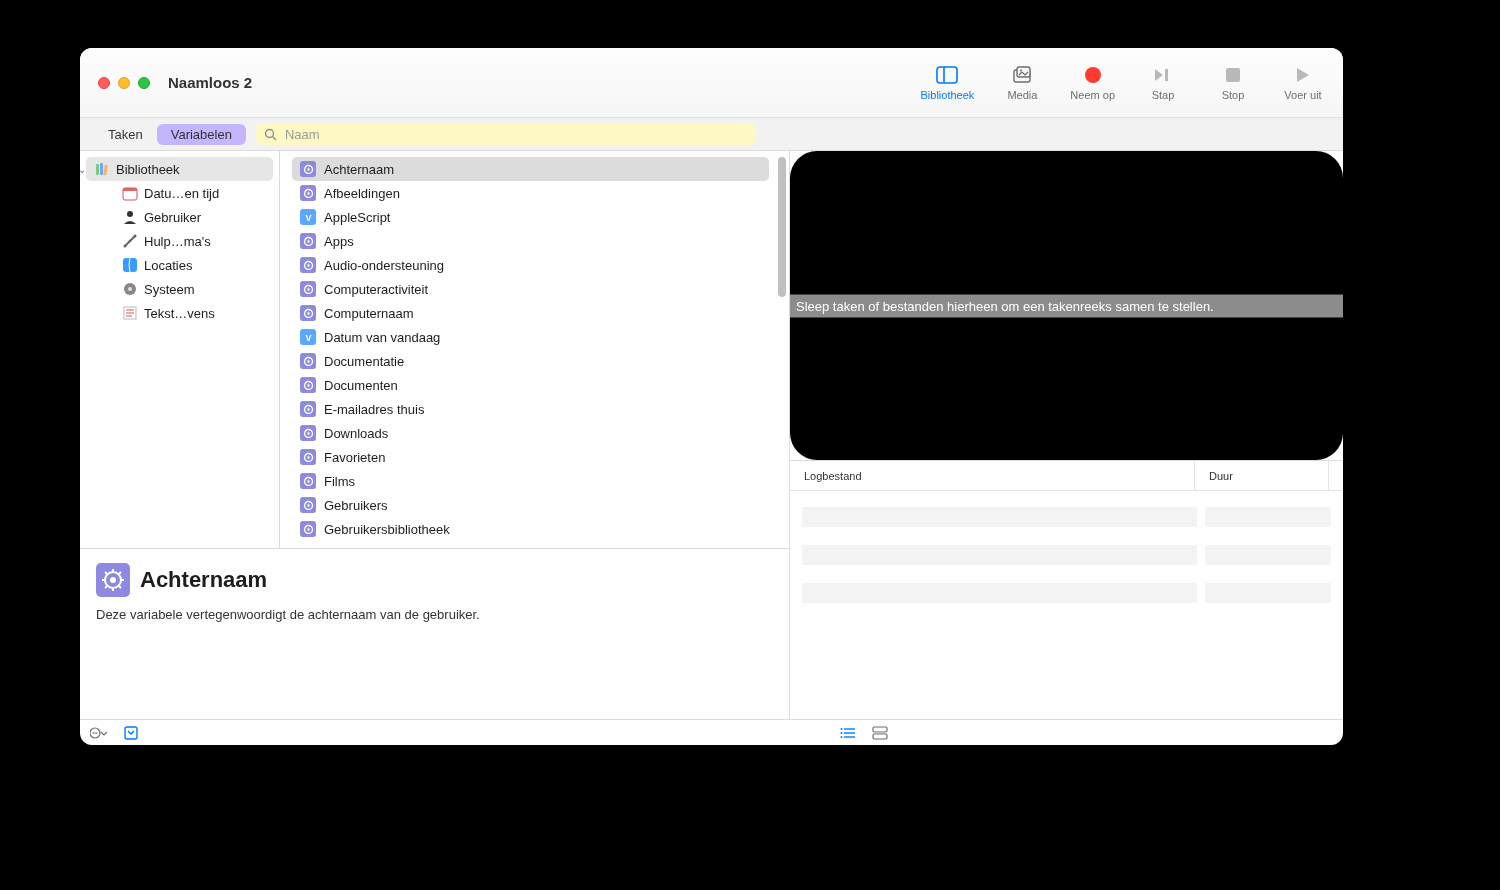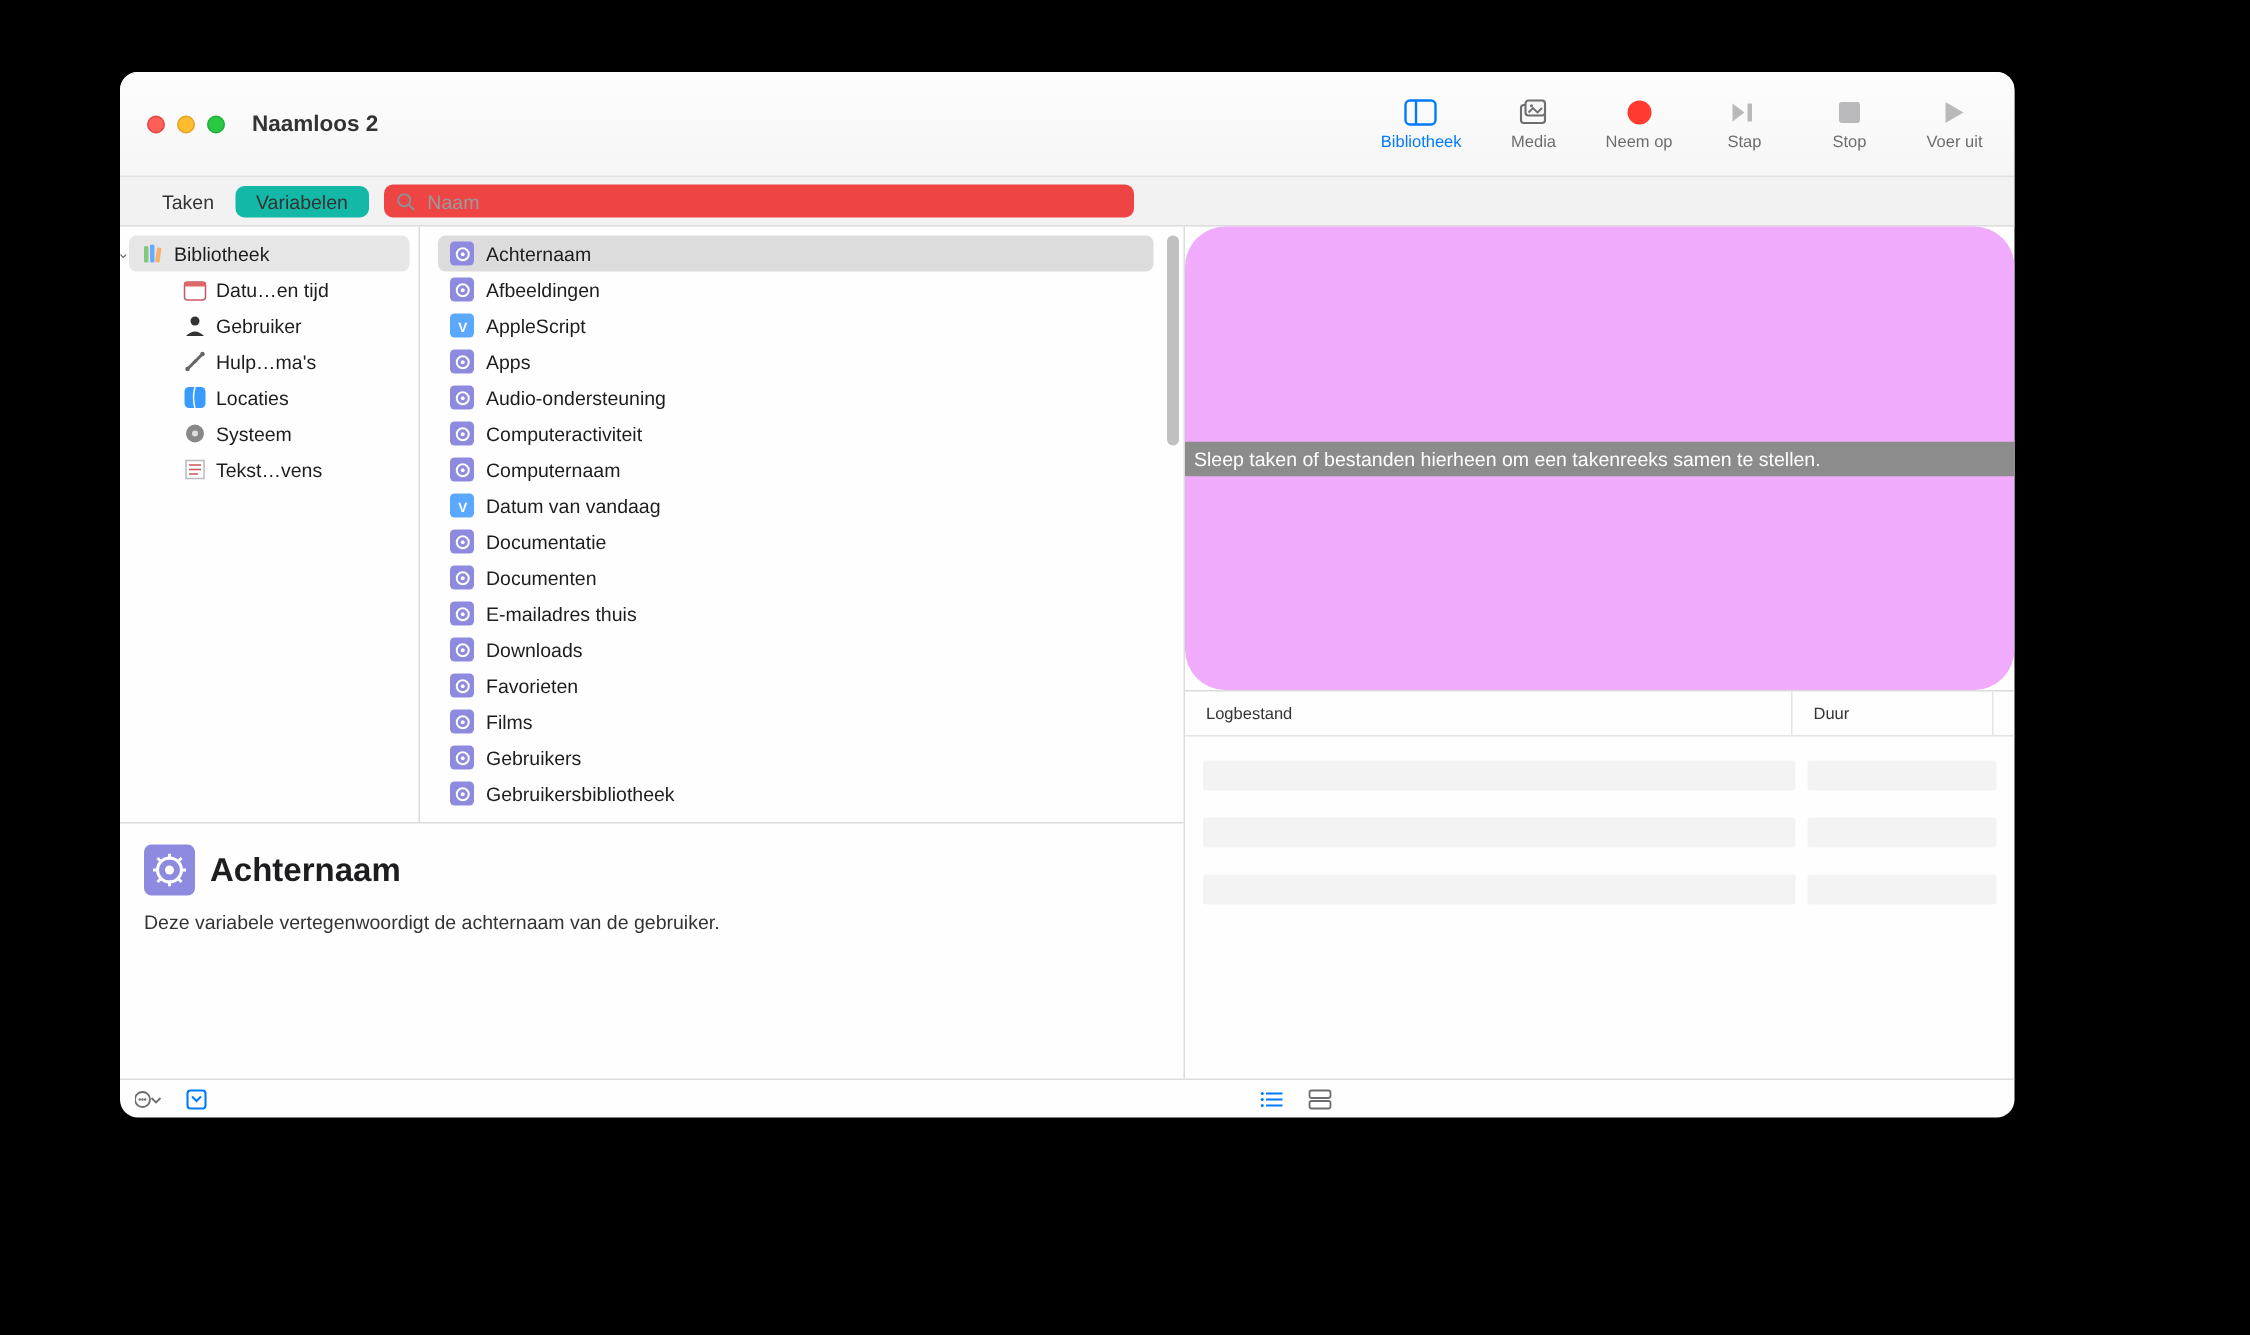--- a/index.html
+++ b/index.html
@@ -50,22 +50,22 @@
   
   .secbar {
     height: 33px;
     background: #f2f2f2;
     border-bottom: 1px solid #dcdcdc;
     display: flex; align-items: center;
     padding: 0 14px; gap: 10px;
   }
   .segtabs { display: flex; }
   .segtab { padding: 3px 14px; font-size: 13px; color: #333; border-radius: 6px; }
-  .segtab.sel { background: #14b8a6; }
-  .search { flex: 0 0 500px; display: flex; align-items: center; background: #ef4444; border-radius: 6px; height: 22px; padding: 0 8px; color: #8e8e93; gap: 6px; max-width: 510px; }
+  .segtab.sel { background: #c4b5fd; }
+  .search { flex: 0 0 500px; display: flex; align-items: center; background: #fef9c3; border-radius: 6px; height: 22px; padding: 0 8px; color: #8e8e93; gap: 6px; max-width: 510px; }
   .search input { border: none; background: transparent; outline: none; font-size: 13px; color: #333; flex: 1; }
   .search input::placeholder { color: #9a9a9d; }
 
   
   .main { flex: 1; display: flex; min-height: 0; }
   .leftpanel { width: 710px; display: flex; flex-direction: column; border-right: 1px solid #dcdcdc; }
   .rightpanel { flex: 1; display: flex; flex-direction: column; }
 
   
   .browse { flex: 1; display: flex; min-height: 0; border-bottom: 1px solid #dcdcdc; }
@@ -90,21 +90,21 @@
   .scrollthumb { position: absolute; right: 3px; top: 6px; width: 8px; height: 140px; background: #c0c0c0; border-radius: 4px; }
 
   
   .desc { height: 170px; padding: 14px 16px; display: flex; flex-direction: column; gap: 10px; }
   .desc-h { display: flex; align-items: center; gap: 10px; }
   .desc-h .bigicon { width: 34px; height: 34px; border-radius: 5px; background: #8d8ae0; display:flex; align-items:center; justify-content:center; }
   .desc-h .title { font-size: 22px; font-weight: 700; }
   .desc-body { font-size: 13px; color: #333; }
 
   
-  .canvas { flex: 1.2; background: #f0abfc; position: relative; border-radius: 27px; }
+  .canvas { flex: 1.2; background: #000000; position: relative; border-radius: 27px; }
   .dropstrip { position: absolute; left: 0; right: 0; top: 50%; transform: translateY(-50%); background: #8c8c8c; color: #fff; font-size: 13px; padding: 4px 0 4px 6px; white-space: nowrap; overflow: hidden; }
 
   .logpanel { flex: 1; border-top: 1px solid #dcdcdc; display: flex; flex-direction: column; }
   .loghead { height: 30px; display: flex; align-items: stretch; border-bottom: 1px solid #e4e4e4; }
   .loghead .col { display: flex; align-items: center; padding: 0 14px; font-size: 11px; color: #333; }
   .loghead .c1 { flex: 1; border-right: 1px solid #e4e4e4; }
   .loghead .c2 { width: 134px; border-right: 1px solid #e4e4e4; }
   .loghead .gut { width: 14px; }
   .logbody { flex: 1; padding: 16px 12px; display: flex; flex-direction: column; gap: 18px; }
   .logrow { display: flex; gap: 8px; }

